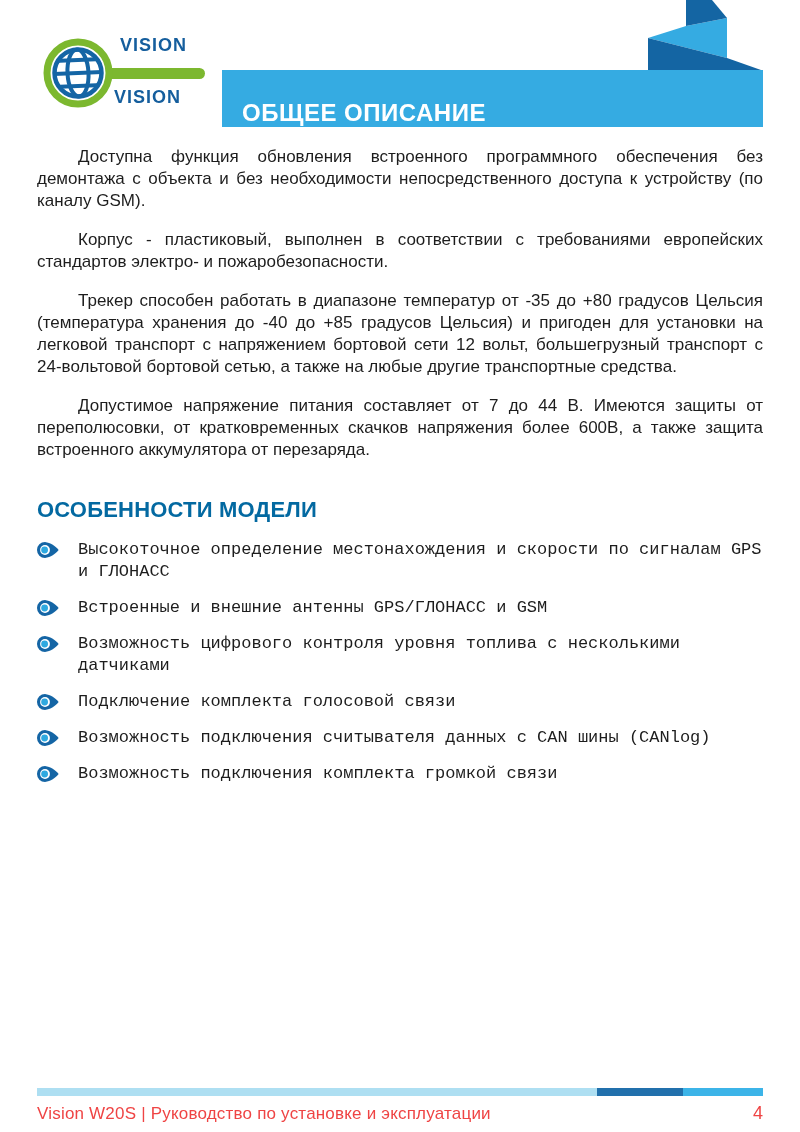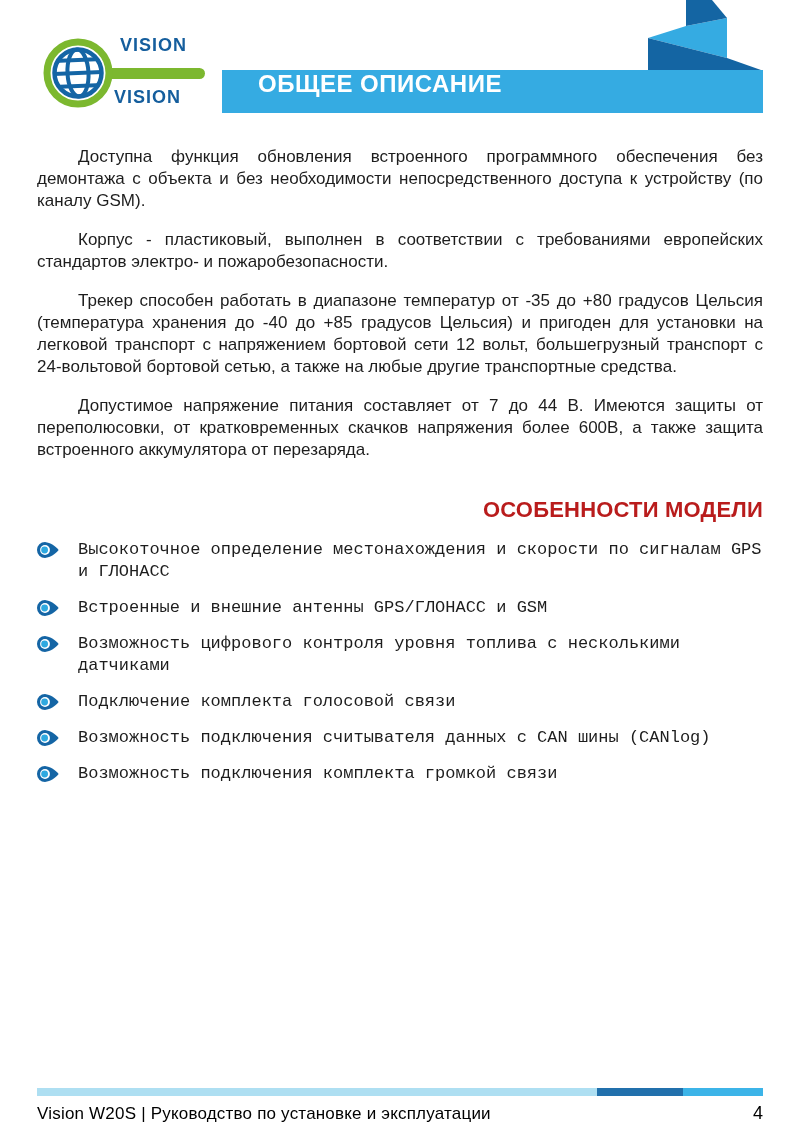--- a/index.html
+++ b/index.html
@@ -13,50 +13,50 @@
   
   .logo { position:absolute; left:40px; top:28px; width:170px; height:92px; }
   .logo-mark { position:absolute; left:0; top:0; }
   .logo-text { position:absolute; font-weight:bold; color:#155e9d;
                letter-spacing:1px; font-size:18px; line-height:1; }
   .logo-text.vision { left:80px; top:8px; }
   .logo-text.world  { left:74px; top:60px; }
 
   
   .header-band {
-    position:absolute; left:222px; top:70px; width:541px; height:43px;
-    background:#35abe2; display:flex; align-items:flex-start; padding-left:36px;
+    position:absolute; left:222px; top:70px; width:541px; height:57px;
+    background:#35abe2; display:flex; align-items:flex-end; padding-left:20px;
   }
   .header-band .title {
     color:#fff; font-weight:bold; font-size:24px; letter-spacing:0.5px;
   }
   .corner-ribbon { position:absolute; left:640px; top:0; width:123px; height:70px; }
 
   
   .content { position:absolute; left:37px; top:146px; width:726px;
              font-size:17px; line-height:22px; color:#1d1d1d; }
   .content p { text-align:justify; text-indent:41px; margin:0 0 17px 0; }
 
   .features-heading {
     margin:36px 0 16px 0; font-size:22px; line-height:26px;
-    font-weight:bold; color:#b91c1c; letter-spacing:0.2px;text-align:right;
+    font-weight:bold; color:#0369a1; letter-spacing:0.2px;
   }
   ul.features { list-style:none; }
   ul.features li { display:flex; align-items:flex-start; gap:19px; margin-bottom:14px;font-family:Liberation Mono, monospace; }
   ul.features li .bullet { flex:0 0 auto; margin-top:3px; }
   ul.features li .feature-text { text-align:left; }
 
   
   .footer { position:absolute; left:37px; top:1088px; width:726px; }
   .footer-bar { display:flex; height:8px; width:726px; }
   .footer-bar .seg-pale   { width:560px; background:#aedff2; }
   .footer-bar .seg-dark   { width:86px;  background:#2170ac; }
   .footer-bar .seg-bright { width:80px;  background:#3cb4e8; }
   .footer-row { margin-top:7px; display:flex; justify-content:space-between;
-                align-items:baseline; font-size:17px; color:#000000; }
+                align-items:baseline; font-size:17px; color:#ef4444; }
   .footer-row .doc-title { letter-spacing:0.2px; }
   .footer-row .page-num { font-size:18px; }
 </style>
 </head>
 <body>
 
 <div class="page">
 
   <div class="logo">
     <svg class="logo-mark" width="170" height="92" viewBox="0 0 170 92">

